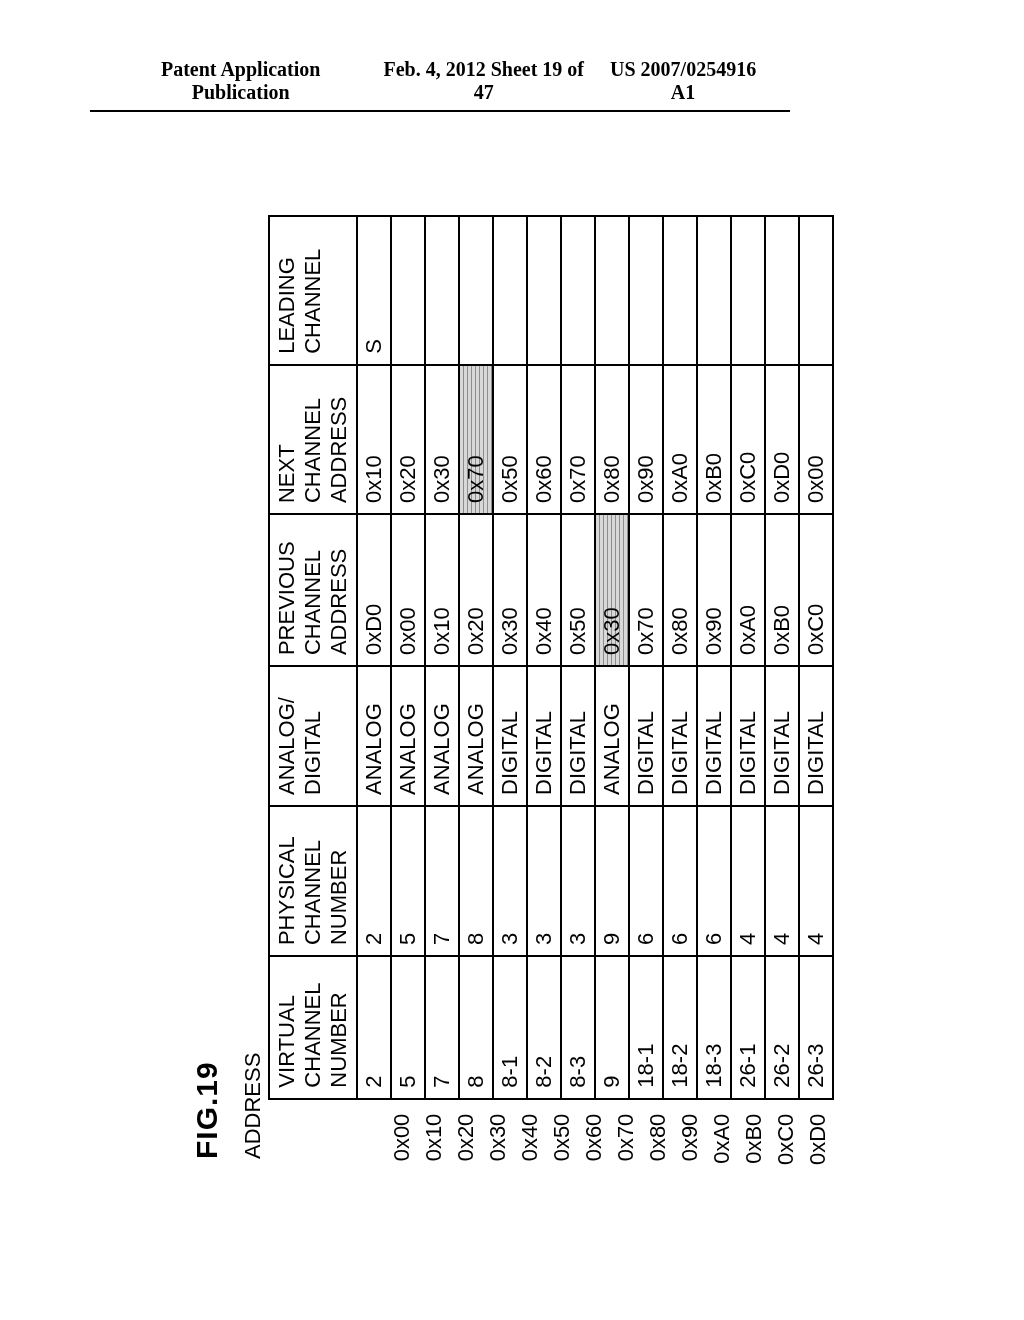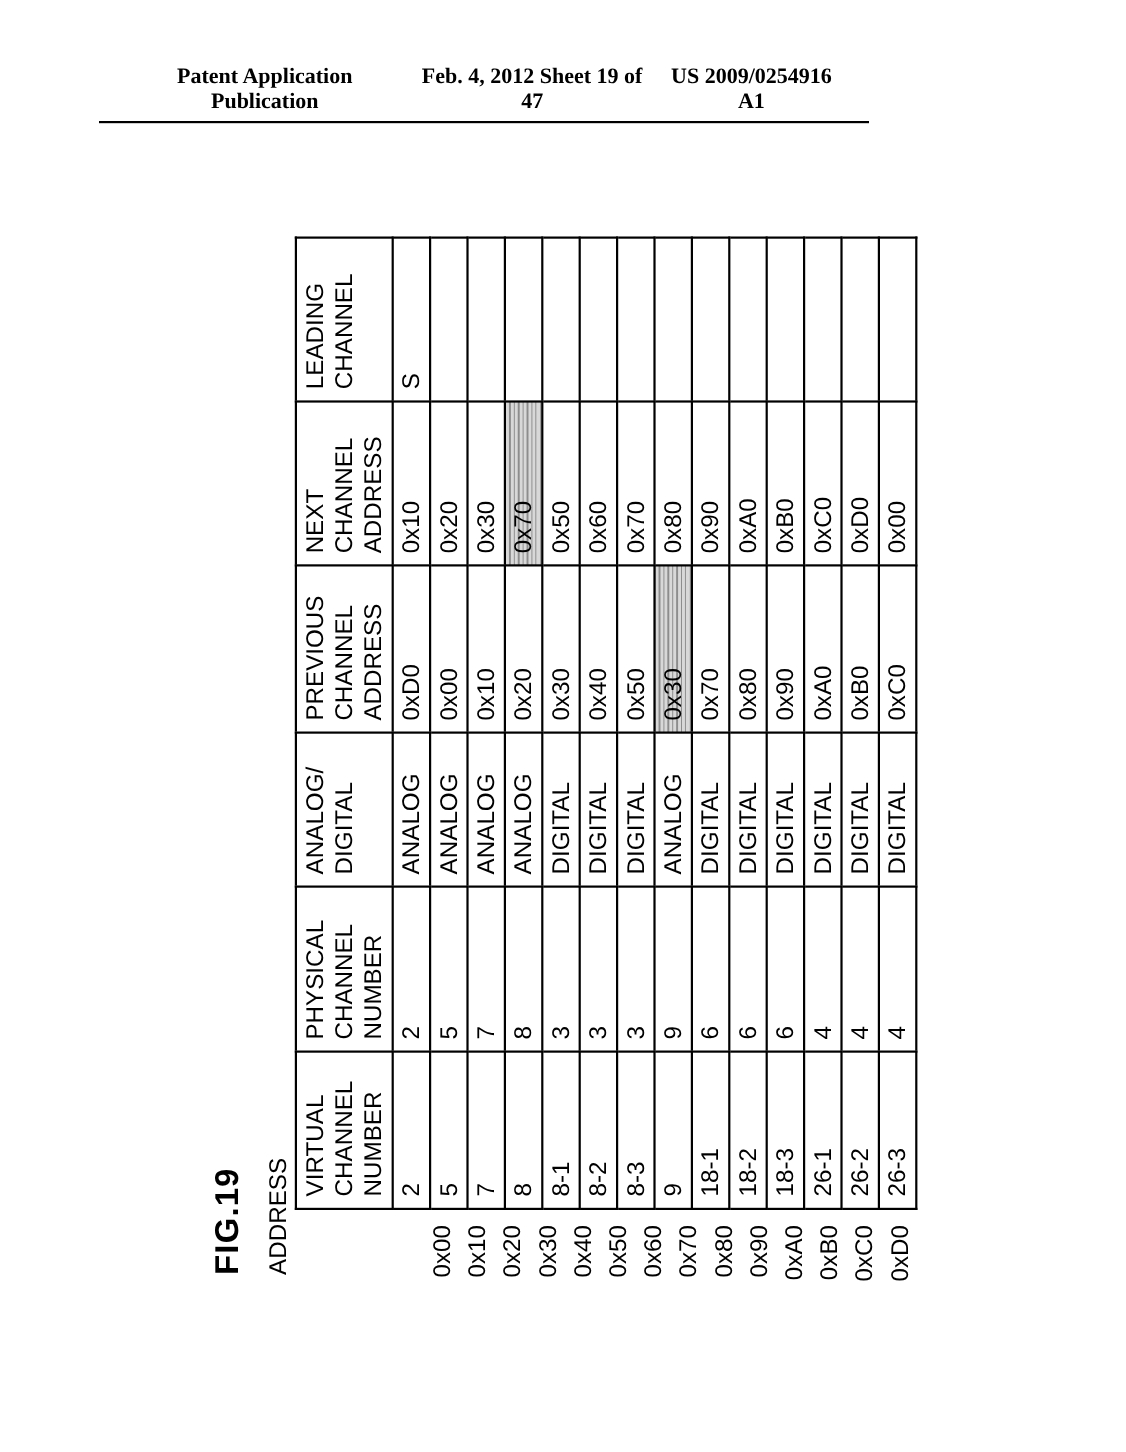--- a/index.html
+++ b/index.html
@@ -118,21 +118,21 @@
 </style>
 </head>
 <body>
 
 <div class="page">
 
   <div class="header">
     <div class="header-row">
       <span>Patent Application Publication</span>
       <span>Feb. 4, 2012  Sheet 19 of 47</span>
-      <span>US 2009/0254916 A1</span>
+      <span>US 2007/0254916 A1</span>
     </div>
     <hr class="header-rule">
   </div>
 
   <div class="rot-wrap">
     <div class="sheet">
       <div class="fig-label">FIG.19</div>
       <div class="addr-label">ADDRESS</div>
 
       <div class="tblgrid">

